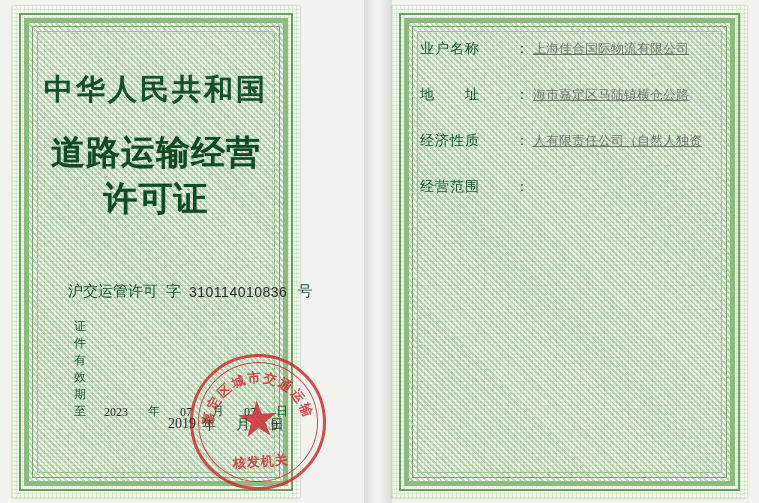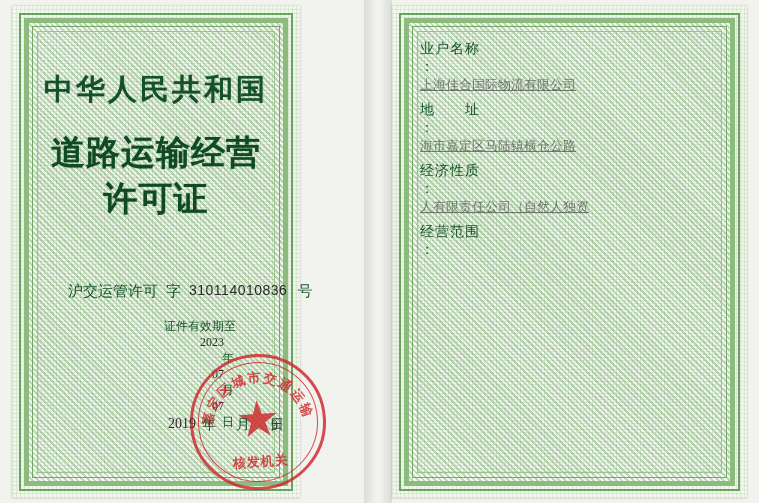--- a/index.html
+++ b/index.html
@@ -107,21 +107,21 @@
     letter-spacing: 2px;
     color: #14512a;
   }
 
   .license-line {
     position: absolute;
     left: 30px;
     right: 31px;
     top: 246px;
     display: flex;
-    align-items: flex-start;
+    align-items: flex-end;
     font-size: 15px;
     color: #17542a;
     font-family: "DejaVu Serif", "Liberation Serif", serif;
   }
   .license-line .lbl { white-space: nowrap; }
   .license-line .zi { margin: 0 8px; }
   .license-line .num {
     flex: 1;
     text-align: center;
     border-bottom: 1px solid transparent;
@@ -135,26 +135,25 @@
   .valid-line {
     position: absolute;
     left: 36px;
     right: 38px;
     top: 282px;
     display: flex;
     align-items: flex-end;
     font-size: 12px;
     color: #17542a;
     font-family: "DejaVu Serif", "Liberation Serif", serif;
-    flex-direction: column;
   }
   .valid-line .v {
     font-family: "Liberation Serif", serif;
     color: #2b2b2b;
-    margin: 0 12px;
+    margin: 0 18px;
     font-size: 12px;
   }
   .valid-line .u { margin: 0 2px; }
   .valid-line .fill { flex: 1; }
 
   .date-line {
     position: absolute;
     left: 130px;
     right: 40px;
     bottom: 36px;
@@ -241,23 +240,22 @@
     height: 492px;
     box-shadow: 0 0 2px rgba(0,0,0,0.25);
   }
   .right-content {
     position: absolute;
     inset: 34px 30px 28px 28px;
   }
   .field-row {
     display: flex;
     align-items: flex-start;
-    margin-bottom: 8px;
-    font-size: 14px;
-    flex-direction: column;
+    margin-bottom: 28px;
+    font-size: 14px;
   }
   .field-label {
     flex: 0 0 auto;
     width: 95px;
     color: #17542a;
     font-family: "DejaVu Serif", "Liberation Serif", serif;
     font-size: 14px;
     letter-spacing: 1px;
     text-align: justify;
     white-space: nowrap;

